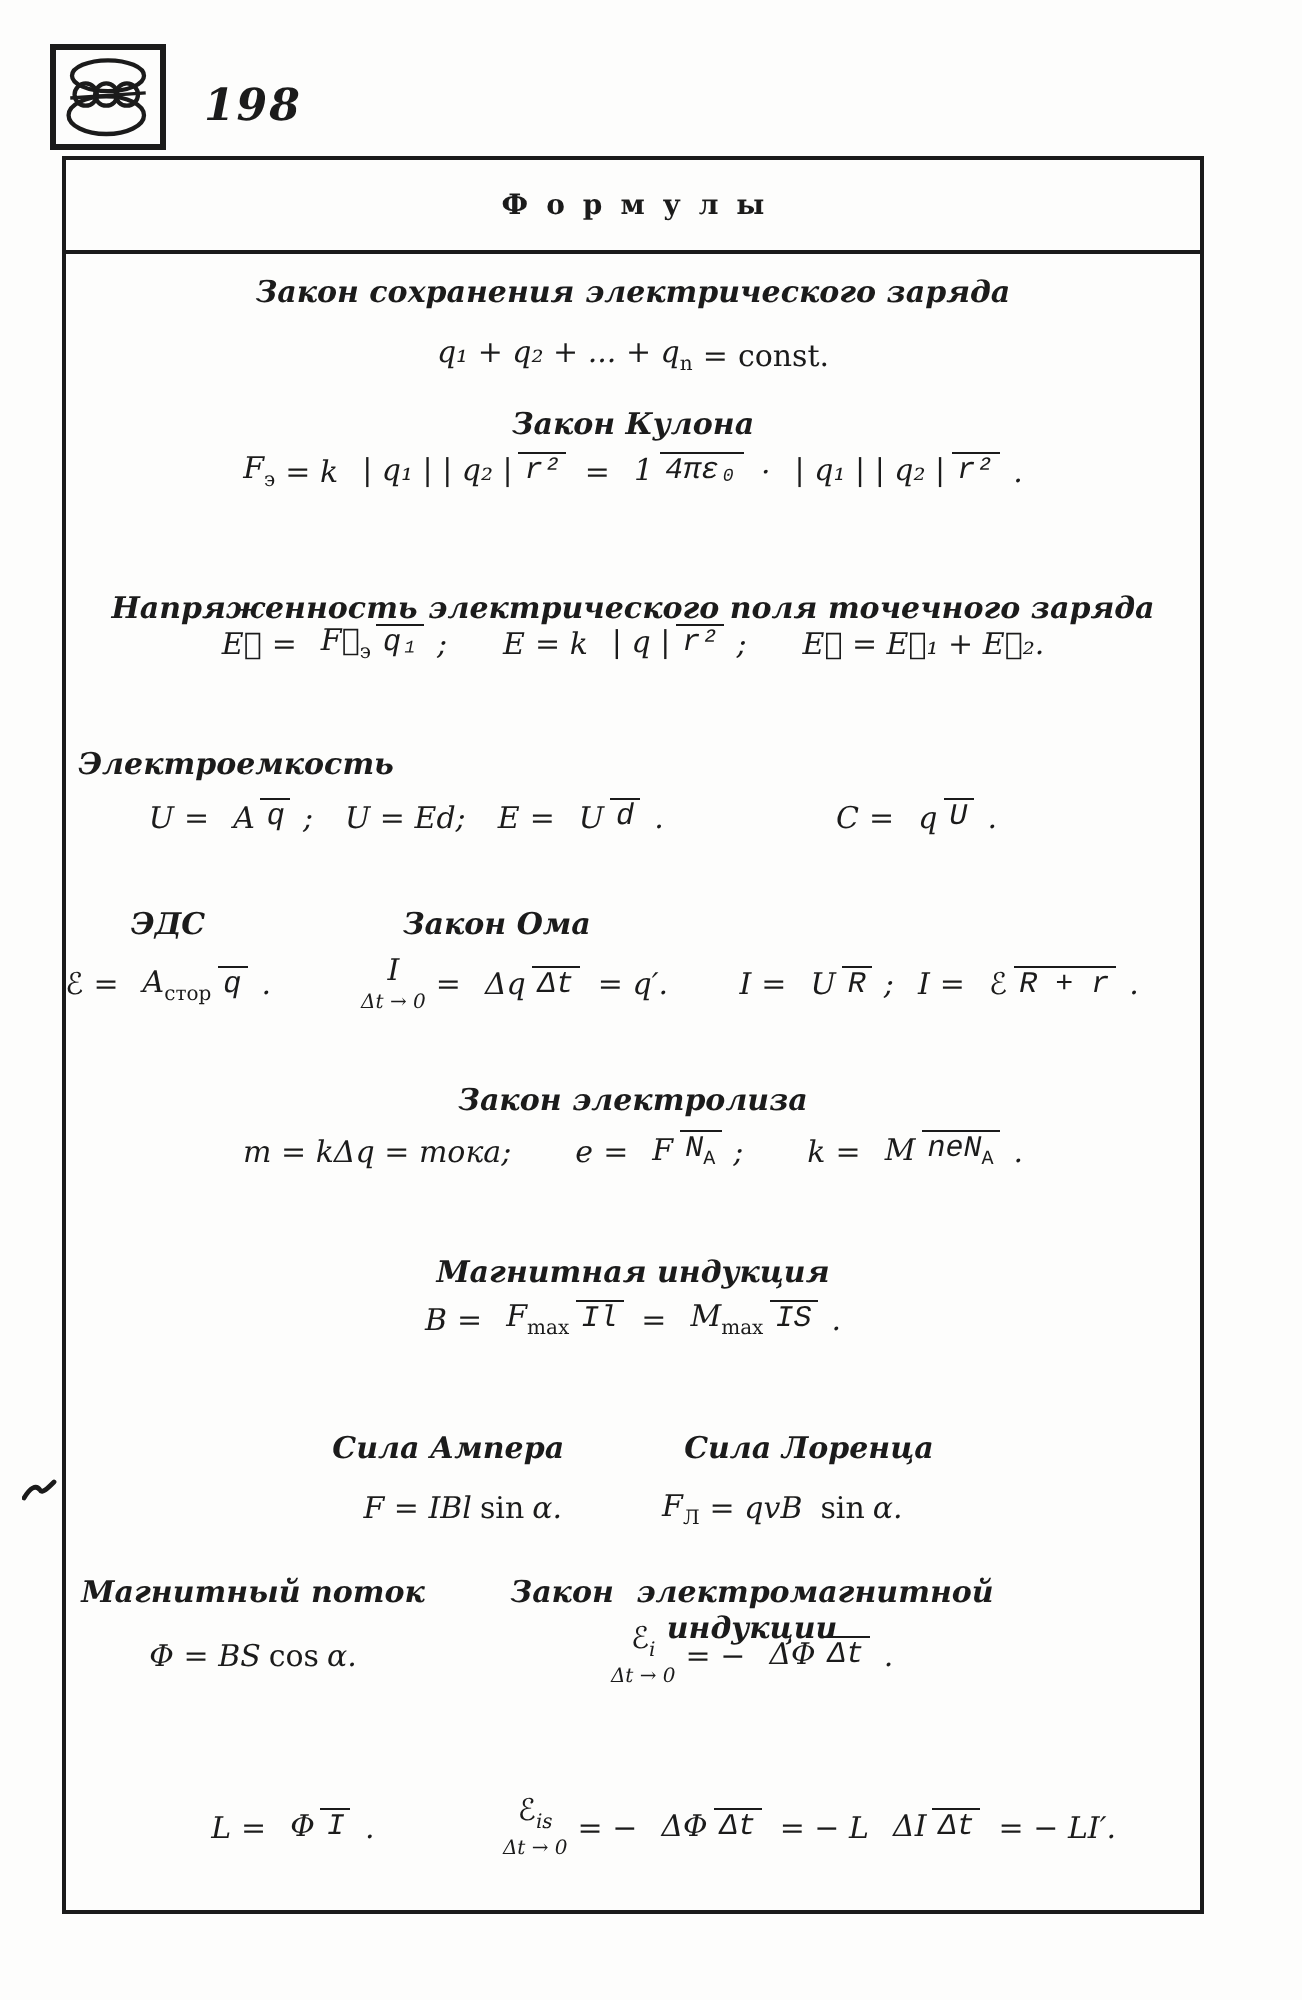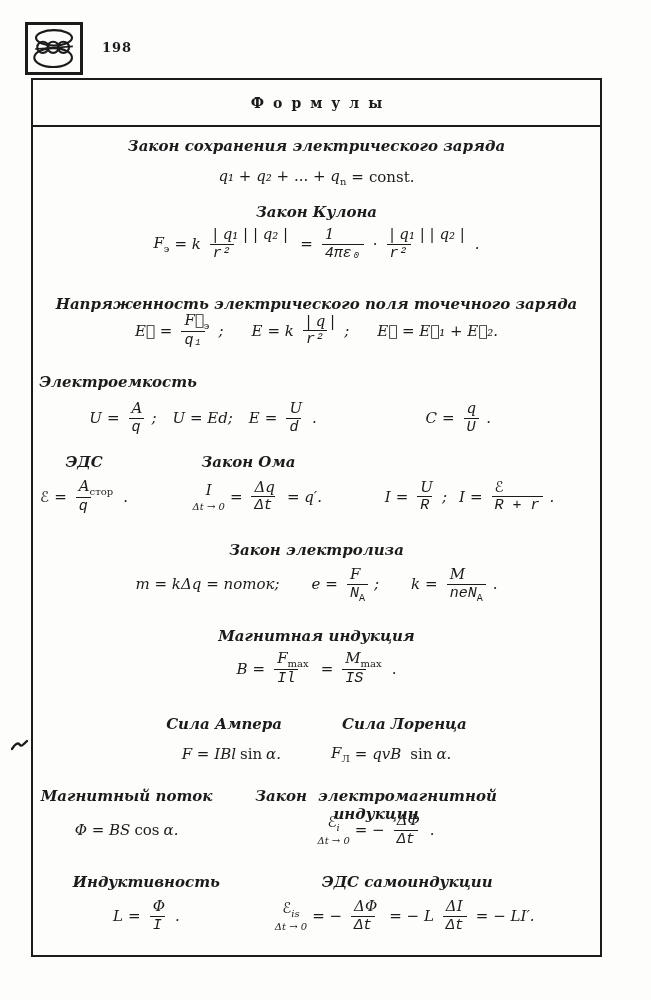--- a/index.html
+++ b/index.html
@@ -5,37 +5,37 @@
   html,body { margin:0; padding:0; background:#e8e8e8; }
   .page {
     position:relative; width:651px; height:1000px; margin:0 auto;
     background:#fdfdfc; color:#1b1b1b; overflow:hidden;
     font-family:"DejaVu Serif","Liberation Serif",serif; font-size:15px;
   }
   .logo { position:absolute; left:25px; top:22px; width:58px; height:53px;
           border:3px solid #1b1b1b; box-sizing:border-box; display:flex;
           align-items:center; justify-content:center; background:#fdfdfc; }
   .page-num { position:absolute; left:102px; top:40px; font-weight:bold;
-              font-size:13px; letter-spacing:1px; }
+              font-size:22px; letter-spacing:1px;font-style:italic; }
   .main-box { position:absolute; left:31px; top:78px; width:567px; height:875px;
               border:2px solid #1b1b1b; }
   .box-header { height:45px; border-bottom:2px solid #1b1b1b; display:flex;
                 align-items:center; justify-content:center; }
   .box-header span { font-weight:bold; font-size:14px; letter-spacing:9px; padding-left:9px; }
   .box-content { position:relative; height:826px; }
   .row { position:absolute; left:0; right:0; display:flex; justify-content:center; }
   .row.cols { justify-content:flex-start; }
   .col { box-sizing:border-box; }
   .hcol { text-align:center; }
   .fcol { display:flex; justify-content:center; align-items:center; }
   .heading { font-weight:bold; font-style:italic; font-size:15px; }
   .wsp { word-spacing:6px; }
   .eq { display:inline-flex; align-items:center; font-style:italic; white-space:nowrap; }
   .v { white-space:nowrap; }
-  .frac { display:inline-flex; flex-direction:column; align-items:flex-start;
+  .frac { display:inline-flex; flex-direction:row; align-items:center;
           margin:0 4px; line-height:1.25; }
   .frac .num, .frac .den { display:block; text-align:center; padding:0 3px; }
   .frac .den { border-top:1.5px solid #1b1b1b;font-family:Liberation Mono, monospace; }
   .op { padding:0 5px; }
   .sc { padding-left:2px; }
   .end { padding-left:3px; }
   .rm, .fnm { font-style:normal; }
   .fnm { padding:0 4px; }
   sub { font-size:10px; font-style:normal; line-height:1; }
   .lim { display:inline-flex; flex-direction:column; align-items:center; line-height:1.15; }
@@ -227,21 +227,21 @@
             <span class="end">.</span>
           </span>
         </div>
       </div>
 
       <div class="row" style="top:414px">
         <span class="heading">Закон электролиза</span>
       </div>
       <div class="row" style="top:438px">
         <span class="eq" style="margin:0 16px">
-            <span class="v">m = kΔq = поток;</span>
+            <span class="v">m = kΔq = тока;</span>
           </span>
         <span class="eq" style="margin:0 16px">
           <span class="v">e</span>
           <span class="op">=</span>
           <span class="frac">
               <span class="num">F</span>
               <span class="den"><span>N</span><sub>A</sub></span>
             </span>
           <span class="sc">;</span>
         </span>
@@ -315,24 +315,20 @@
             <span class="op">= −</span>
             <span class="frac">
                 <span class="num">ΔΦ</span>
                 <span class="den">Δt</span>
               </span>
             <span class="end">.</span>
           </span>
         </div>
       </div>
 
-      <div class="row cols" style="top:746px">
-        <div class="col hcol" style="width:40%"><span class="heading">Индуктивность</span></div>
-        <div class="col hcol" style="width:52%"><span class="heading">ЭДС самоиндукции</span></div>
-      </div>
       <div class="row cols" style="top:770px">
         <div class="col fcol" style="width:40%">
           <span class="eq">
             <span class="v">L</span>
             <span class="op">=</span>
             <span class="frac">
                 <span class="num">Φ</span>
                 <span class="den">I</span>
               </span>
             <span class="end">.</span>

